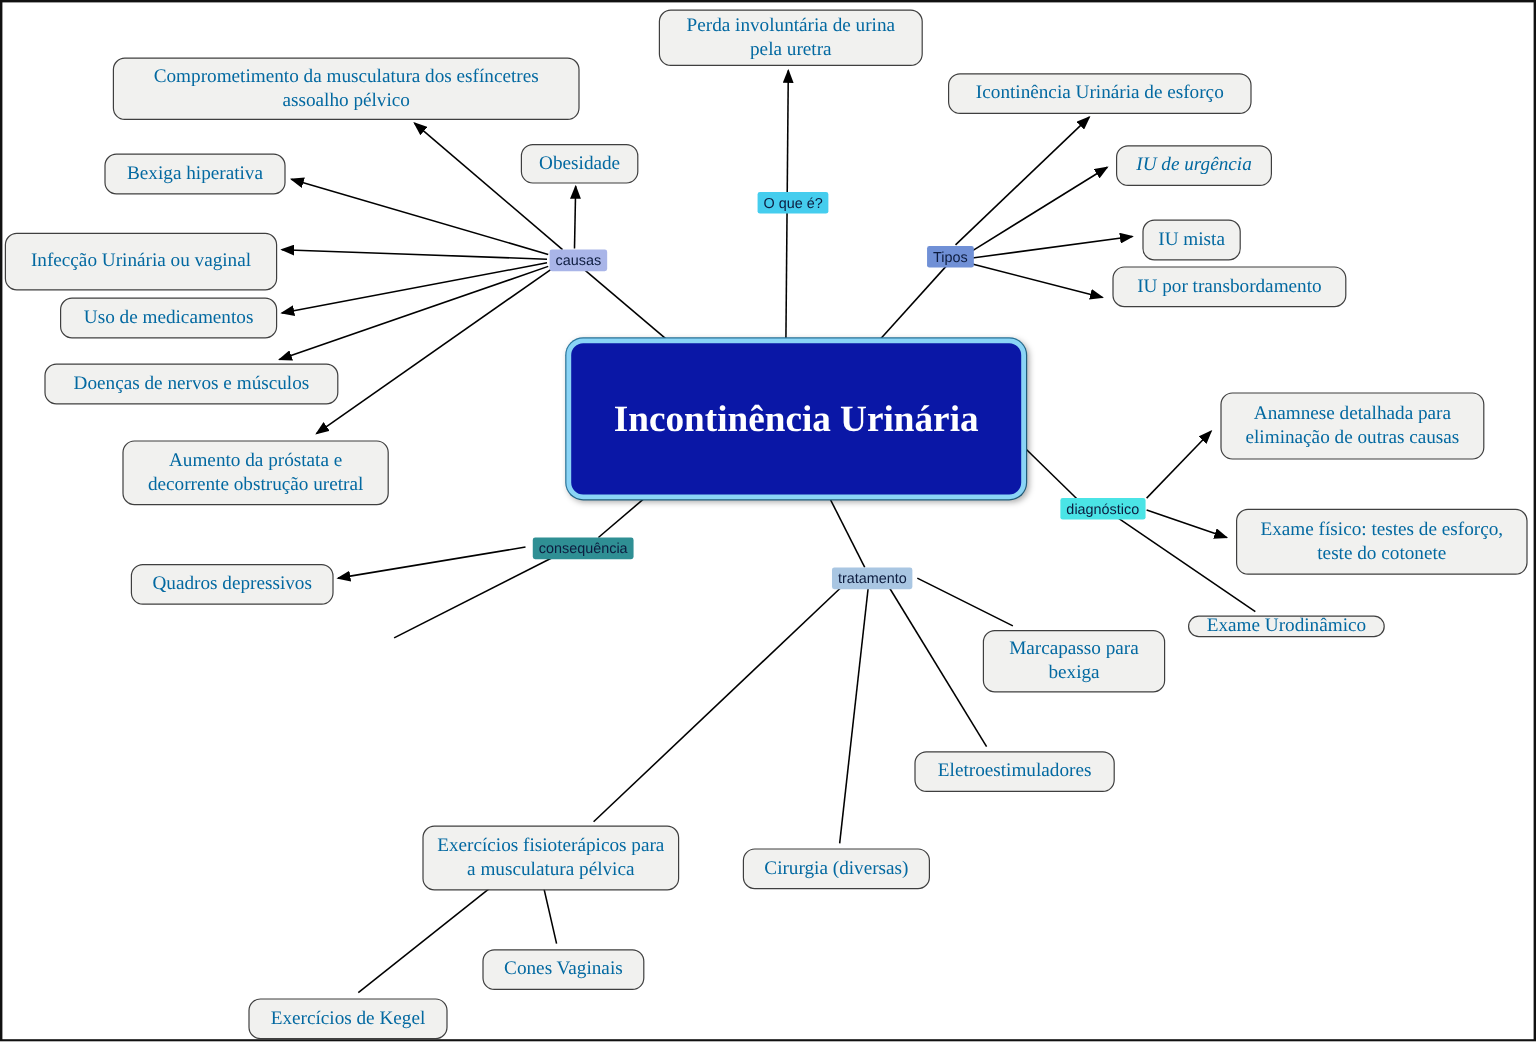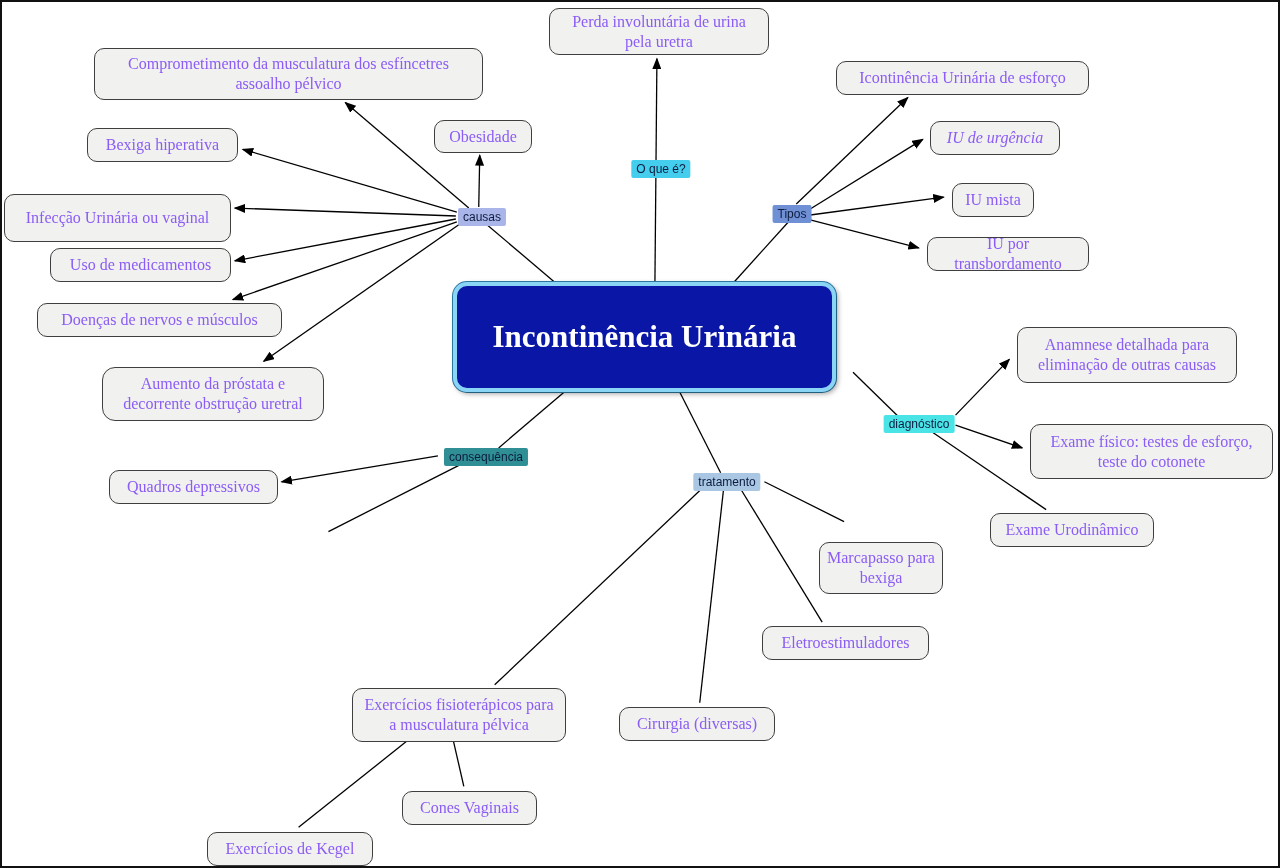--- a/index.html
+++ b/index.html
@@ -19,21 +19,21 @@
     position: absolute;
     display: flex;
     align-items: center;
     justify-content: center;
     text-align: center;
     background: var(--node-bg, #f1f1ef);
     border: 1px solid var(--node-border, #3f3f3f);
     border-radius: 10px;
     font-size: 16px;
     line-height: 1.22;
-    color: #8b5cf6;
+    color: #0369a1;
     padding: 2px 7px;
     box-sizing: border-box;
   }
   .center-node {
     position: absolute;
     display: flex;
     align-items: center;
     justify-content: center;
     text-align: center;
     background: var(--center-bg, #0a17a6);
@@ -98,50 +98,50 @@
       <line x1="679" y1="390" x2="721" y2="473"></line>
       <line x1="765" y1="482" x2="845" y2="522"></line>
       <line x1="741" y1="489" x2="823" y2="623"></line>
       <line x1="724" y1="489" x2="700" y2="704"></line>
       <line x1="702" y1="489" x2="494" y2="686"></line>
       <line x1="452" y1="740" x2="463" y2="788"></line>
       <line x1="409" y1="740" x2="297" y2="829"></line>
     </g>
   </svg>
 
-  <div class="center-node" style="left:451px; top:280px; width:383px; height:110px;">Incontinência Urinária</div>
+  <div class="center-node" style="left:470px; top:280px; width:383px; height:134px;">Incontinência Urinária</div>
 
   <div class="link-label" style="left:659px; top:167px; background:var(--label-o-que-e-bg);">O que é?</div>
   <div class="link-label" style="left:480px; top:215px; background:var(--label-causas-bg);">causas</div>
   <div class="link-label" style="left:790px; top:212px; background:var(--label-tipos-bg);">Tipos</div>
   <div class="link-label" style="left:917px; top:422px; background:var(--label-diagnostico-bg);">diagnóstico</div>
   <div class="link-label" style="left:484px; top:455px; background:var(--label-consequencia-bg);">consequência</div>
   <div class="link-label" style="left:725px; top:480px; background:var(--label-tratamento-bg);">tratamento</div>
 
   <div class="node" style="left:547px; top:6px; width:220px; height:47px;">Perda involuntária de urina pela uretra</div>
 
   <div class="node" style="left:92px; top:46px; width:389px; height:52px;">Comprometimento da musculatura dos esfíncetres assoalho pélvico</div>
   <div class="node" style="left:85px; top:126px; width:151px; height:34px;">Bexiga hiperativa</div>
   <div class="node" style="left:432px; top:118px; width:98px; height:33px;">Obesidade</div>
   <div class="node" style="left:2px; top:192px; width:227px; height:48px;">Infecção Urinária ou vaginal</div>
   <div class="node" style="left:48px; top:246px; width:181px; height:34px;">Uso de medicamentos</div>
   <div class="node" style="left:35px; top:301px; width:245px; height:34px;">Doenças de nervos e músculos</div>
-  <div class="node" style="left:100px; top:365px; width:222px; height:54px;border-radius:13px;">Aumento da próstata e decorrente obstrução uretral</div>
+  <div class="node" style="left:100px; top:365px; width:222px; height:54px;">Aumento da próstata e decorrente obstrução uretral</div>
 
-  <div class="node" style="left:834px; top:59px; width:253px; height:34px;">Icontinência Urinária de esforço</div>
+  <div class="node" style="left:788px; top:59px; width:253px; height:34px;">Icontinência Urinária de esforço</div>
   <div class="node" style="left:928px; top:119px; width:130px; height:34px;font-style:italic;">IU de urgência</div>
   <div class="node" style="left:950px; top:181px; width:82px; height:34px;">IU mista</div>
-  <div class="node" style="left:925px; top:235px; width:162px; height:34px;">IU por transbordamento</div>
+  <div class="node" style="left:925px; top:220px; width:195px; height:34px;">IU por transbordamento</div>
 
   <div class="node" style="left:1015px; top:325px; width:220px; height:56px;">Anamnese detalhada para eliminação de outras causas</div>
   <div class="node" style="left:1028px; top:422px; width:243px; height:55px;">Exame físico: testes de esforço, teste do cotonete</div>
-  <div class="node" style="left:988px; top:511px; width:164px; height:34px;">Exame Urodinâmico</div>
+  <div class="node" style="left:988px; top:511px; width:164px; height:18px;">Exame Urodinâmico</div>
 
   <div class="node" style="left:107px; top:468px; width:169px; height:34px;">Quadros depressivos</div>
 
-  <div class="node" style="left:817px; top:540px; width:124px; height:52px;">Marcapasso para bexiga</div>
+  <div class="node" style="left:817px; top:523px; width:152px; height:52px;">Marcapasso para bexiga</div>
   <div class="node" style="left:760px; top:624px; width:167px; height:34px;">Eletroestimuladores</div>
   <div class="node" style="left:617px; top:705px; width:156px; height:34px;">Cirurgia (diversas)</div>
   <div class="node" style="left:350px; top:686px; width:214px; height:54px;">Exercícios fisioterápicos para a musculatura pélvica</div>
   <div class="node" style="left:400px; top:789px; width:135px; height:34px;">Cones Vaginais</div>
   <div class="node" style="left:205px; top:830px; width:166px; height:34px;">Exercícios de Kegel</div>
 
 </div>
 
 </body></html>

